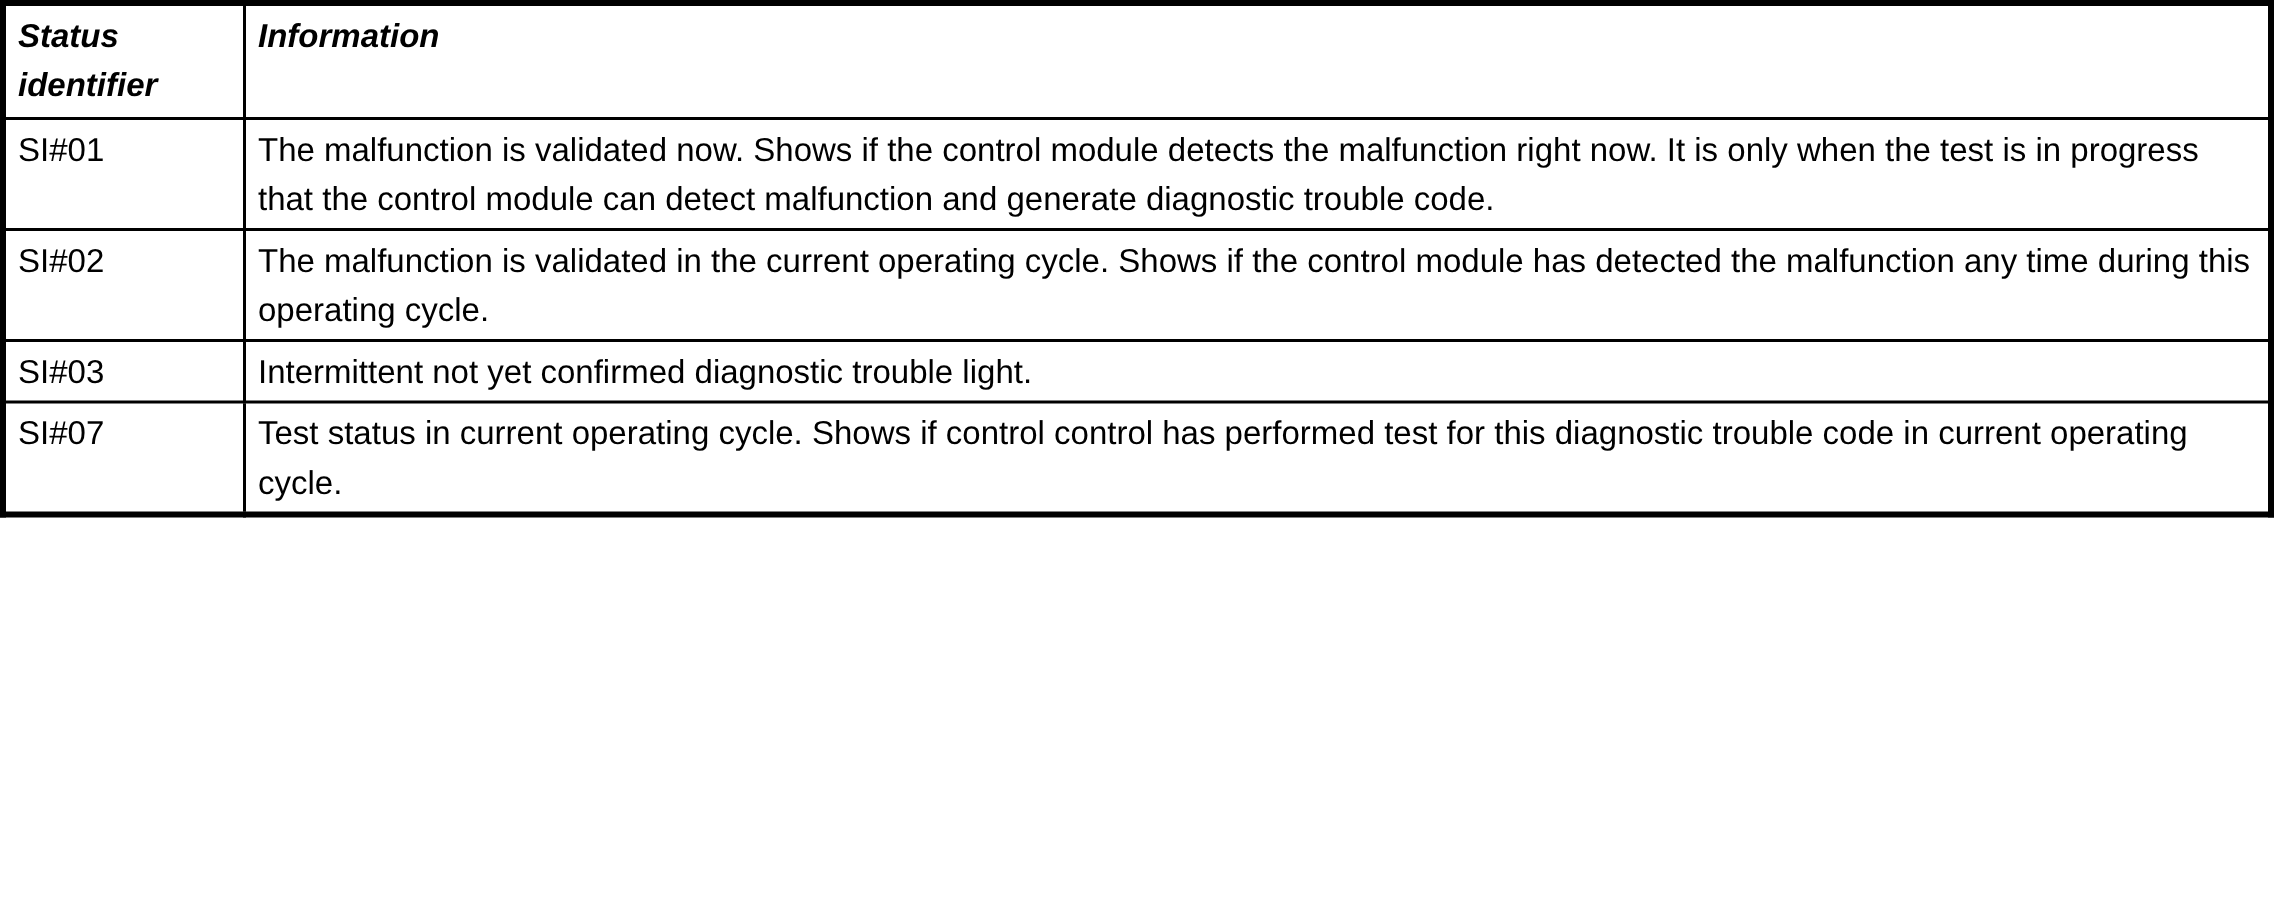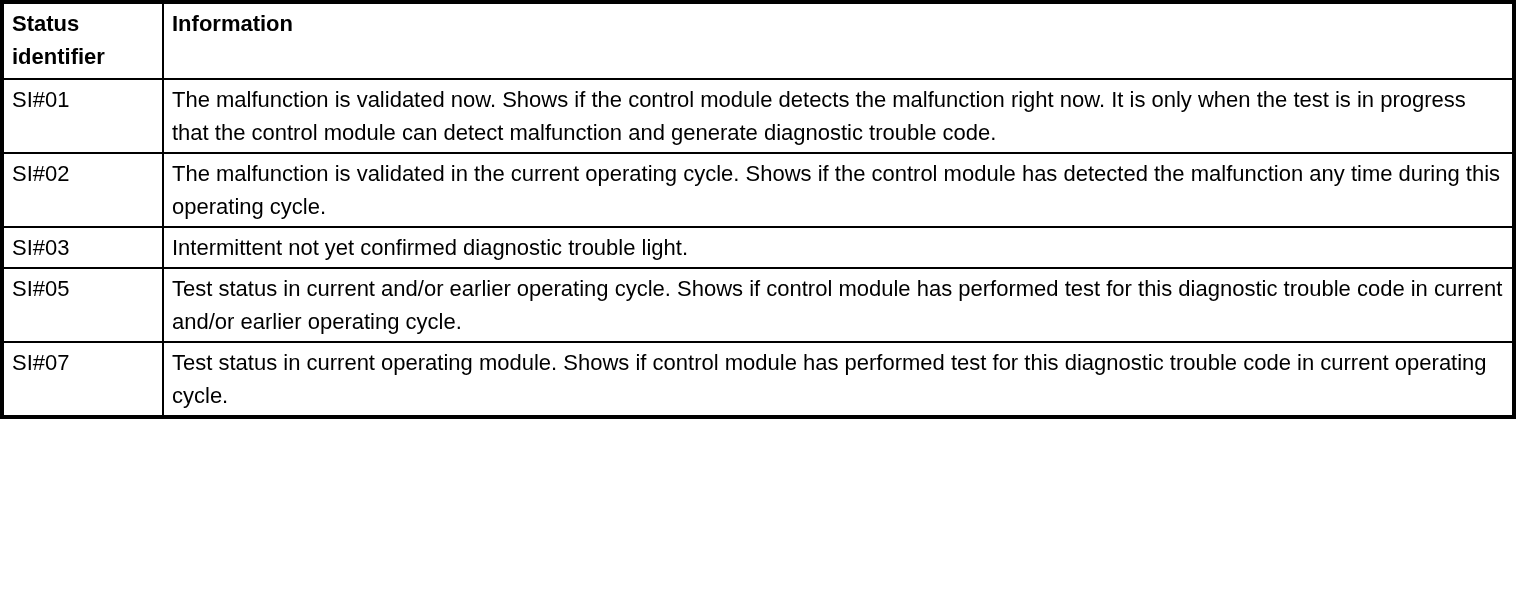--- a/index.html
+++ b/index.html
@@ -31,20 +31,21 @@
     font-size: 22px;
     line-height: 33px;
     padding: 3px 6px 3px 8px;
     color: #000000;
     background: #ffffff;
     overflow: hidden;
   }
   table.status-table th {
     font-weight: bold;
     height: 68px;
+    font-style: italic;
   }
   table.status-table td.cell-id {
     white-space: nowrap;
   }
 </style>
 </head>
 <body>
 
 <table class="status-table">
   <colgroup>
@@ -64,21 +65,17 @@
     </tr>
     <tr>
       <td class="cell-id">SI#02</td>
       <td class="cell-explanation">The malfunction is validated in the current operating cycle. Shows if the control module has detected the malfunction any time during this operating cycle.</td>
     </tr>
     <tr>
       <td class="cell-id">SI#03</td>
       <td class="cell-explanation">Intermittent not yet confirmed diagnostic trouble light.</td>
     </tr>
     <tr>
-      <td class="cell-id">SI#05</td>
-      <td class="cell-explanation">Test status in current and/or earlier operating cycle. Shows if control module has performed test for this diagnostic trouble code in current and/or earlier operating cycle.</td>
-    </tr>
-    <tr>
       <td class="cell-id">SI#07</td>
-      <td class="cell-explanation">Test status in current operating module. Shows if control module has performed test for this diagnostic trouble code in current operating cycle.</td>
+      <td class="cell-explanation">Test status in current operating cycle. Shows if control control has performed test for this diagnostic trouble code in current operating cycle.</td>
     </tr>
   </tbody>
 </table>
 
 </body></html>

